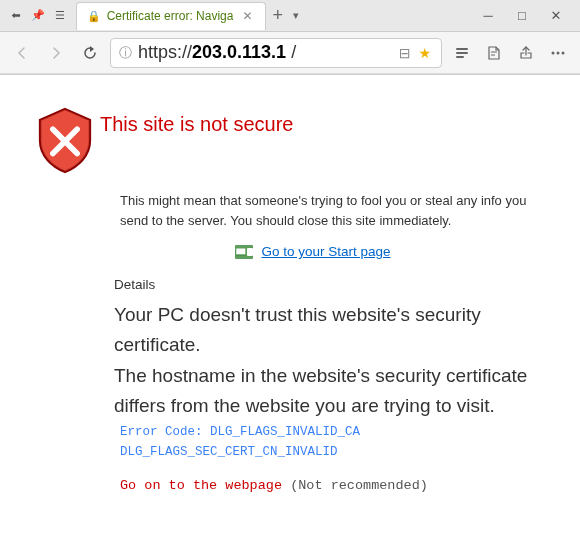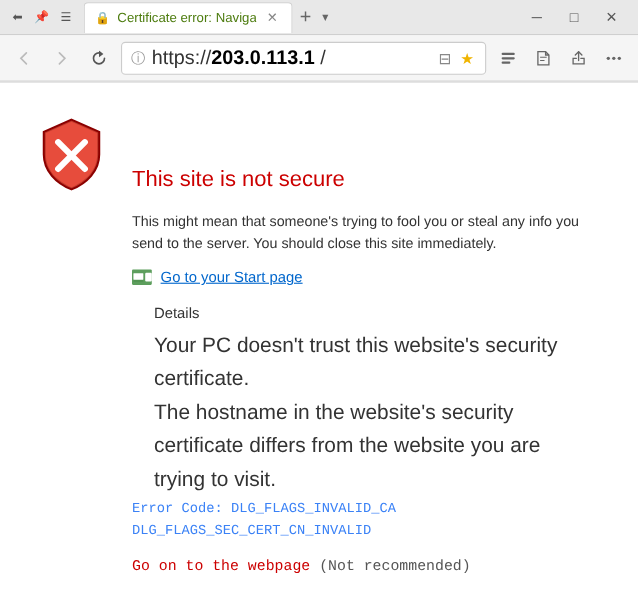--- a/index.html
+++ b/index.html
@@ -184,22 +184,21 @@
       height: calc(554px - 32px - 42px);
       overflow-y: auto;
       padding: 30px 40px 30px 30px;
       display: flex;
       flex-direction: column;
       gap: 0;
     }
 
     .error-header {
       display: flex;
-      align-items: flex-end;
-      gap: 20px;
+      align-items: flex-start;
       margin-bottom: 16px;
     }
 
     
     .shield-container {
       flex-shrink: 0;
       width: 70px;
       height: 70px;
       position: relative;
     }
@@ -247,21 +246,21 @@
       border-radius: 1px;
     }
     .start-page-anchor {
       color: #0066cc;
       text-decoration: underline;
       cursor: pointer;
       font-size: 13.5px;
     }
 
     .details-section {
-      margin-left: 110px;
+      margin-left: 84px;
       margin-top: 18px;
     }
     .details-label {
       font-size: 13.5px;
       color: #333;
       font-weight: 400;
       margin-bottom: 8px;
     }
     .details-text {
       font-size: 19px;
@@ -396,21 +395,21 @@
         <line x1="48" y1="26" x2="22" y2="52" stroke="#fff" stroke-width="6" stroke-linecap="round"></line>
       </svg>
     </div>
     <div class="error-title">This site is not secure</div>
   </div>
 
   <div class="error-body">
     <span>This might mean that someone's trying to fool you or steal any info you send to the server. You should close this site immediately.</span>
   </div>
 
-  <div class="start-page-link" style="margin-left:90px; margin-top:14px;">
+  <div class="start-page-link" style="margin-left:56px; margin-top:14px;justify-content:center;">
     <div class="start-page-icon">
       <svg width="18" height="14" viewBox="0 0 18 14">
         <rect x="0" y="0" width="18" height="14" rx="1" fill="#5d9e5d"></rect>
         <rect x="2" y="1.5" width="14" height="9" rx="0.5" fill="#fff"></rect>
         <rect x="2" y="11.5" width="14" height="1.5" rx="0.5" fill="#4a8a4a"></rect>
       </svg>
     </div>
     <a class="start-page-anchor">Go to your Start page</a>
   </div>
 

